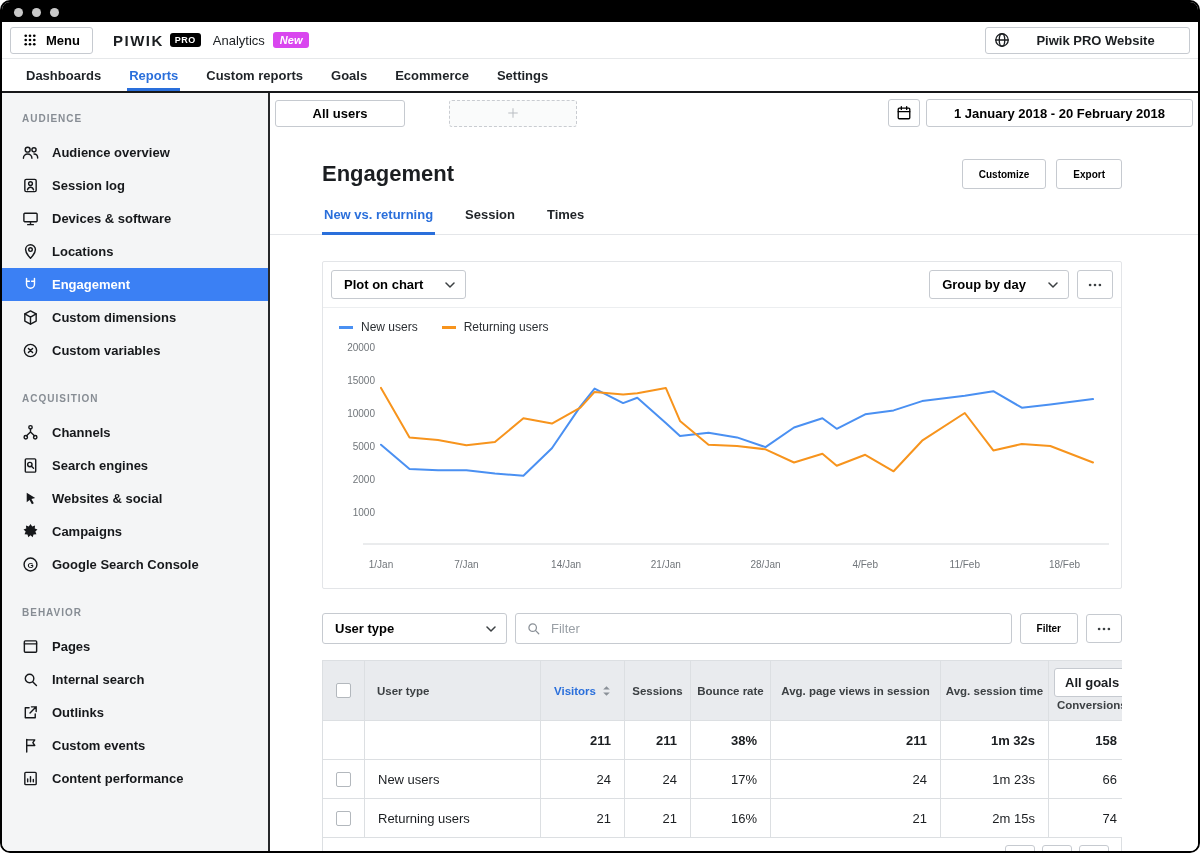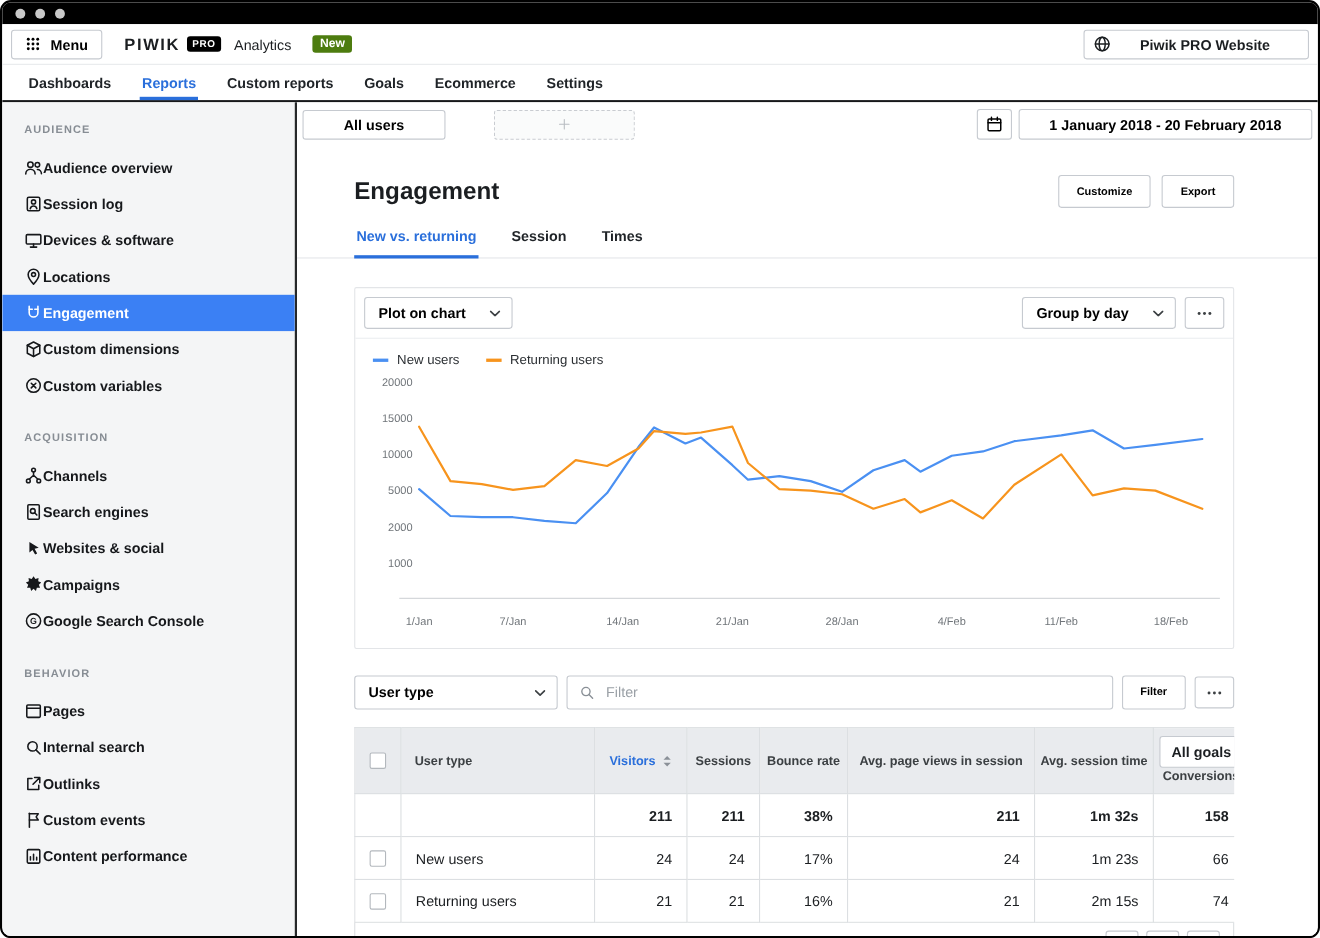--- a/index.html
+++ b/index.html
@@ -9,35 +9,35 @@
   .frame { width:1200px; height:853px; border:2px solid #000; border-radius:10px; overflow:hidden; display:flex; flex-direction:column; background:#fff; }
   .titlebar { height:20px; background:#000; display:flex; align-items:center; gap:9px; padding-left:12px; flex:0 0 auto; }
   .dot { width:9px; height:9px; border-radius:50%; background:#c9c9c9; }
   
   .appbar { height:37px; display:flex; align-items:center; padding:0 8px; background:#fff; border-bottom:1px solid #e6e8ea; flex:0 0 auto; }
   .menu-btn { display:flex; align-items:center; gap:9px; border:1px solid #c6cad0; border-radius:3px; height:27px; padding:0 12px; font-weight:700; font-size:13px; }
   .logo { display:flex; align-items:center; gap:6px; margin-left:20px; }
   .logo-brand { font-weight:800; letter-spacing:1.5px; font-size:15px; }
   .logo-pro { background:#000; color:#fff; font-size:9px; font-weight:700; padding:2px 5px; border-radius:3px; letter-spacing:.5px; }
   .logo-product { font-size:13px; margin-left:6px; }
-  .badge-new { background:#4d7c0f; color:#fff; font-size:11px; font-weight:700; padding:2px 7px; border-radius:3px; margin-left:13px; }
+  .badge-new { background:#d946ef; color:#fff; font-size:11px; font-weight:700; padding:2px 7px; border-radius:3px; margin-left:2px;font-style:italic; }
   .site-selector { margin-left:auto; display:flex; align-items:center; border:1px solid #c6cad0; border-radius:3px; height:27px; min-width:205px; background:#fff; cursor:pointer; }
   .globe-wrap { padding:0 8px; display:flex; align-items:center; color:#1b1e21; }
   .site-label { font-weight:700; font-size:13px; flex:1; text-align:center; padding-right:16px; }
   
   .navbar { height:34px; display:flex; align-items:stretch; padding:0 10px; border-bottom:2px solid #17181a; background:#fff; flex:0 0 auto; }
   .nav-tab { display:flex; align-items:center; padding:0 14px; font-size:13px; font-weight:600; color:#1f2327; position:relative; cursor:pointer; }
   .nav-tab.active { color:#2a6fdb; }
   .nav-tab.active::after { content:""; position:absolute; left:12px; right:12px; bottom:0; height:3px; background:#2a6fdb; }
   
   .bodyrow { flex:1; display:flex; min-height:0; }
   .sidebar { width:268px; flex:0 0 268px; background:#f4f5f6; border-right:2px solid #26282a; overflow:hidden; }
   .side-section-title { font-size:10px; font-weight:700; color:#878d94; letter-spacing:1px; padding:26px 20px 12px; }
   .side-section-title:first-child { padding-top:20px; }
-  .side-item { display:flex; align-items:center; height:33px; padding:0 20px; font-size:13px; font-weight:600; color:#16181b; cursor:pointer; }
+  .side-item { display:flex; align-items:center; gap:13px; height:33px; padding:0 20px; font-size:13px; font-weight:600; color:#16181b; cursor:pointer; }
   .side-item.active { background:#3b80f4; color:#fff; }
   .icn { display:inline-flex; }
   .icn svg { width:17px; height:17px; display:block; }
   .menu-btn .icn svg { width:14px; height:14px; }
   .globe-wrap .icn svg { width:16px; height:16px; }
   .cal-btn .icn svg { width:16px; height:16px; }
   .seg-add .icn svg { width:12px; height:12px; }
   .search-box .icn svg { width:15px; height:15px; }
   .more-btn .icn svg { width:16px; height:16px; }
   

